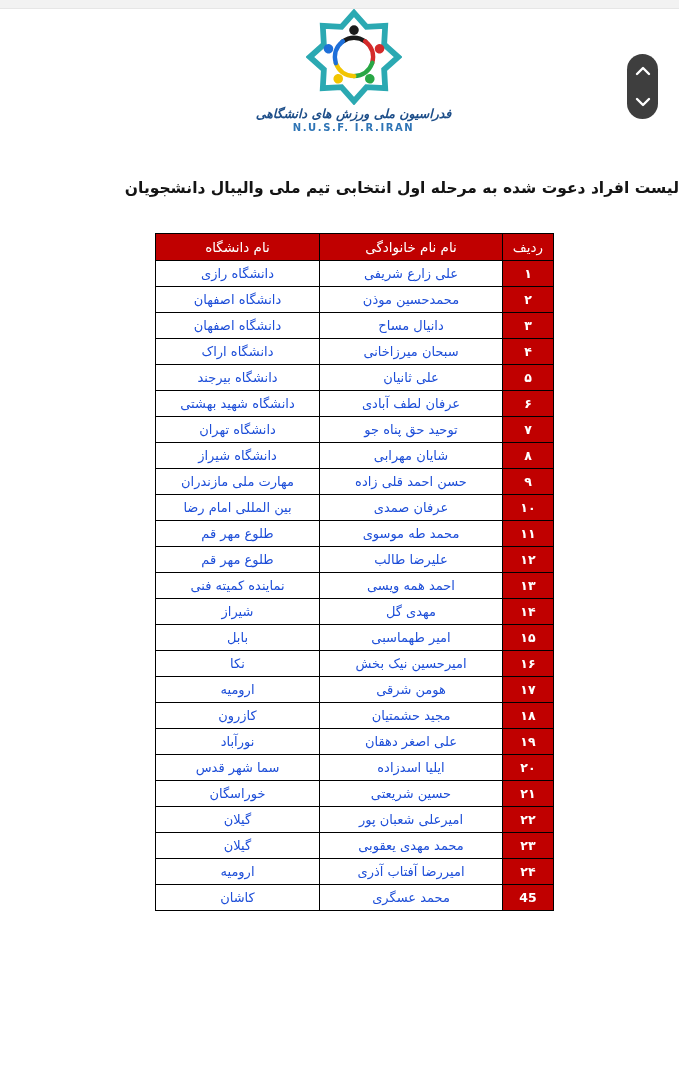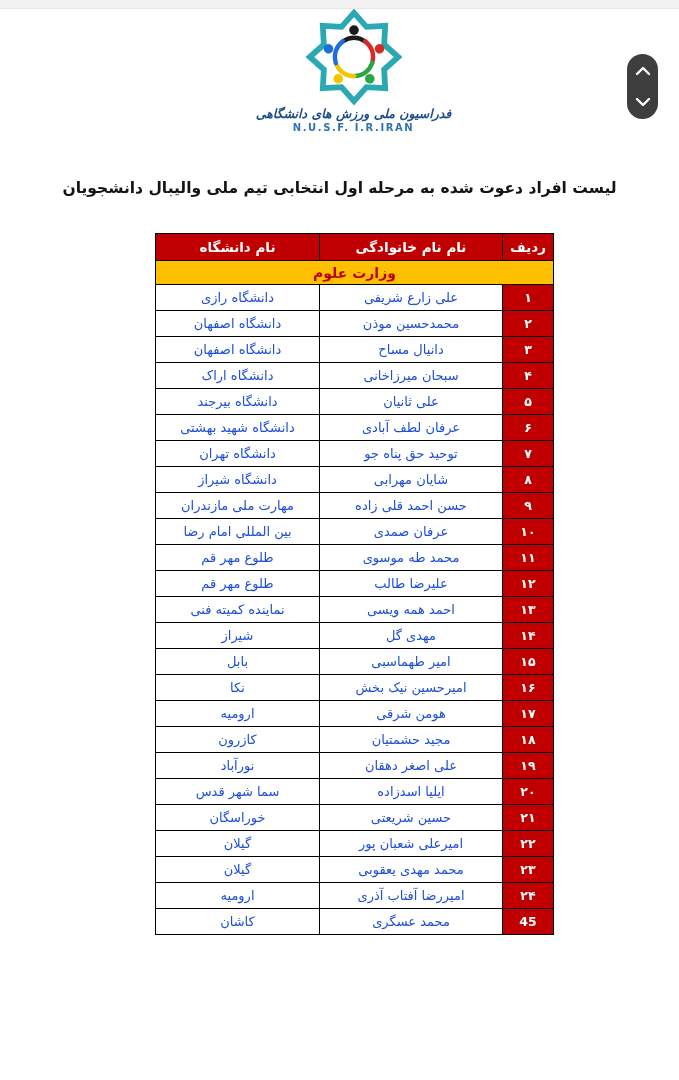--- a/index.html
+++ b/index.html
@@ -14,34 +14,34 @@
   }
   .logo-star{display:block;margin:0 auto;}
   .org-fa{
     color:#1d4e89;font-size:12.5px;font-weight:bold;font-style:italic;
     margin-top:1px;direction:rtl;
   }
   .org-en{
     color:#2e74b5;font-size:10px;font-weight:bold;letter-spacing:1.6px;margin-top:1px;
   }
   .page-title{
-    position:absolute;top:179px;left:0;width:679px;text-align:center;
+    position:absolute;top:179px;left:0;width:679px;
     direction:rtl;font-weight:bold;font-size:15.5px;color:#141414;
   }
   table.invitees{
     position:absolute;left:155px;top:233px;width:398px;
     border-collapse:collapse;direction:rtl;table-layout:fixed;
     border:1.5px solid #000;
   }
   table.invitees th, table.invitees td{
     border:1px solid #000;text-align:center;vertical-align:middle;
     padding:0 3px;overflow:hidden;white-space:nowrap;
   }
   table.invitees th{
-    background:var(--red);color:#fff;font-size:13.5px;font-weight:bold;height:26px;
+    background:var(--red);color:#fff;font-size:13.5px;font-weight:normal;height:26px;
   }
   td.num{
     background:var(--red);color:#fff;font-size:12.5px;font-weight:bold;height:25px;
   }
   td.section{
     background:var(--yellow);color:var(--red);font-weight:bold;
     font-size:14px;height:23px;
   }
   td.name, td.uni{
     background:#fff;color:#1d4ed8;font-size:13px;height:25px;
@@ -101,23 +101,20 @@
     </colgroup>
   <thead>
     <tr>
       <th>ردیف</th>
       <th>نام نام خانوادگی</th>
       <th>نام دانشگاه</th>
     </tr>
   </thead>
   <tbody>
       <tr>
-        <td colspan="3" class="section">وزارت علوم</td>
-      </tr>
-      <tr>
         <td class="num">۱</td>
         <td class="name">علی زارع شریفی</td>
         <td class="uni">دانشگاه رازی</td>
       </tr>
       <tr>
         <td class="num">۲</td>
         <td class="name">محمدحسین موذن</td>
         <td class="uni">دانشگاه اصفهان</td>
       </tr>
       <tr>

